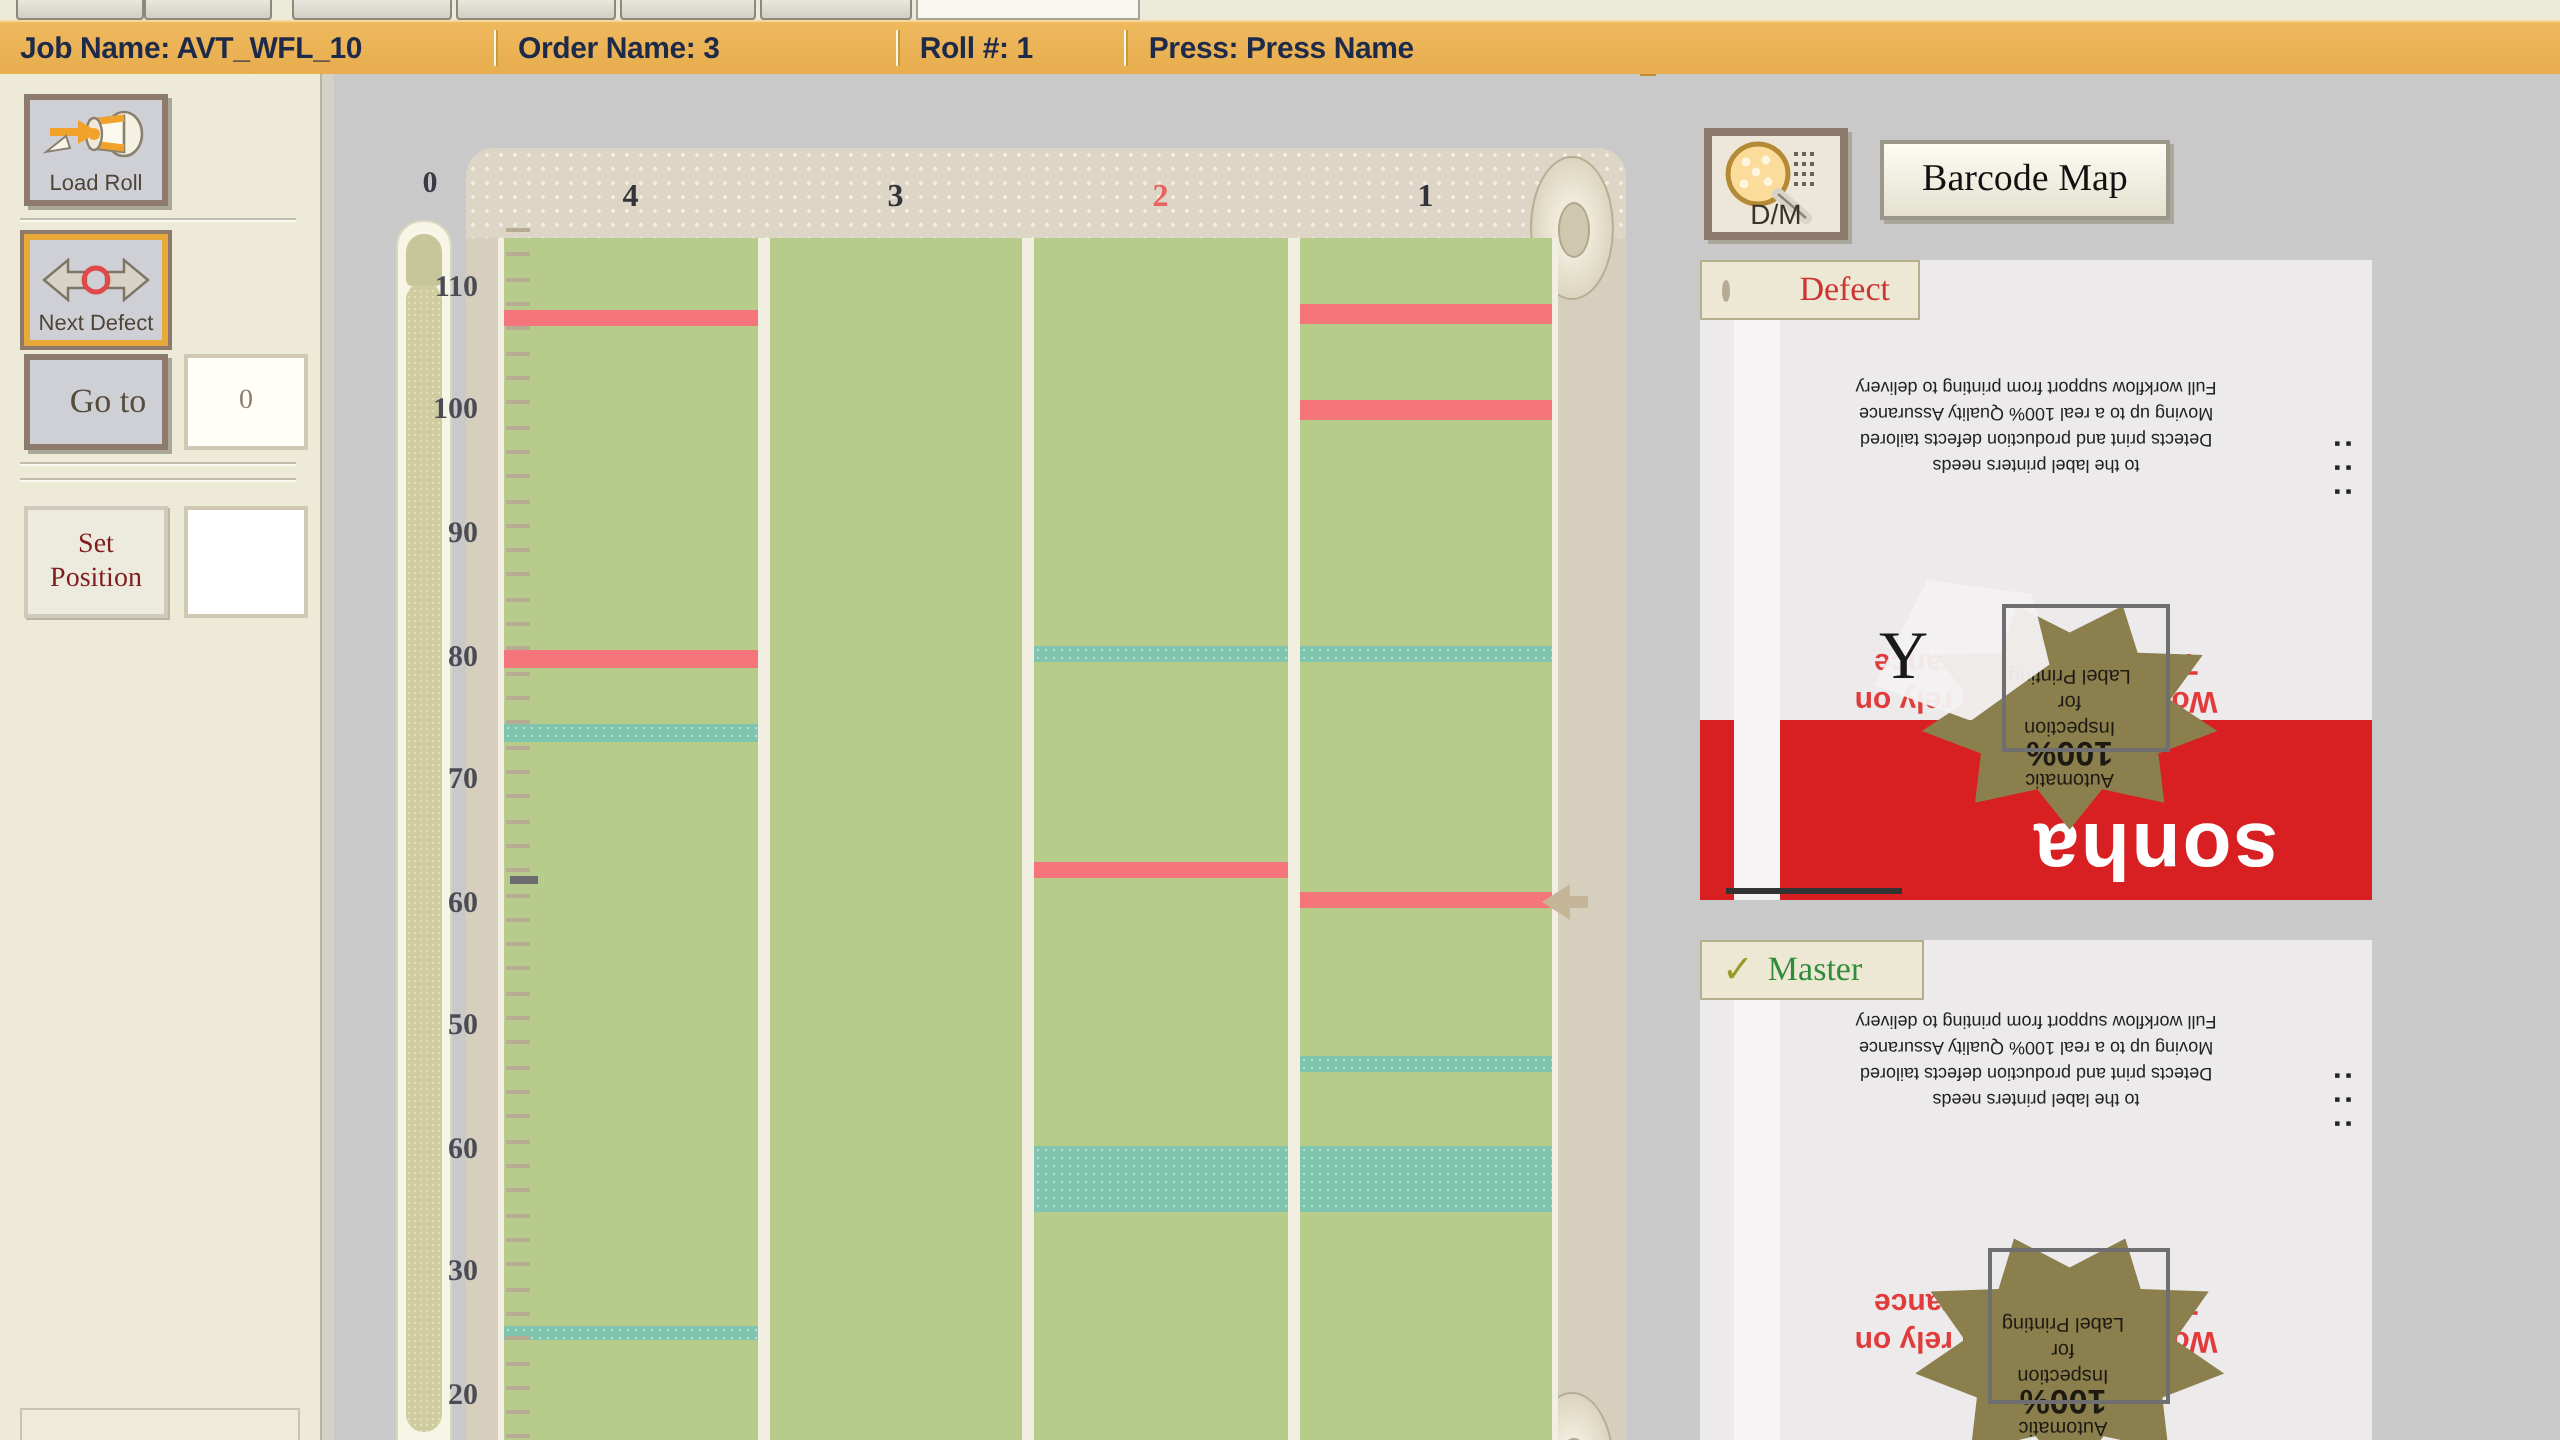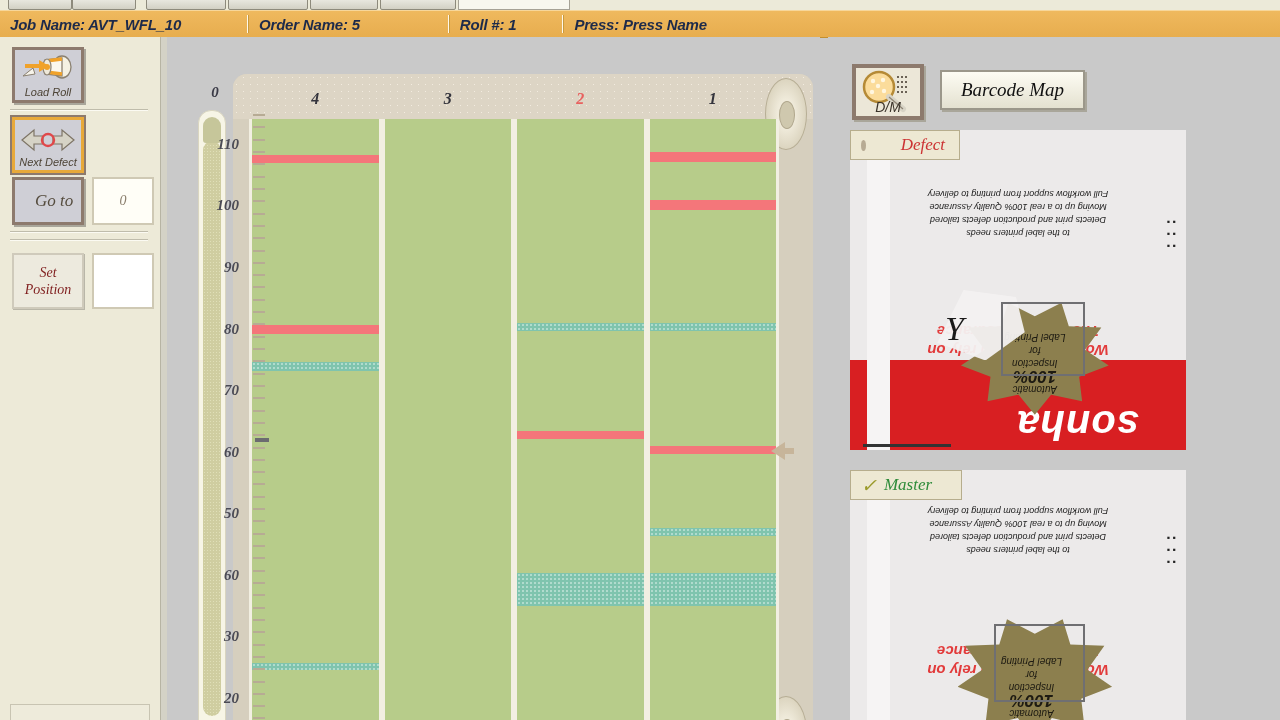--- a/index.html
+++ b/index.html
@@ -2,21 +2,21 @@
 <html><head>
 <meta charset="utf-8">
 <style>
   html,body{margin:0;padding:0;}
   body{
     width:1280px;height:720px;overflow:hidden;
     background:#c9c9c9;
     font-family:"Liberation Sans", sans-serif;
     -webkit-font-smoothing:none;
   }
-  #app{position:relative;width:1280px;height:720px;font-style:italic;}
+  #app{position:relative;width:1280px;height:720px;}
 
   
   .toolbar-strip{
     position:absolute;left:0;top:0;width:1280px;height:10px;
     background:#ecead9;border-bottom:1px solid #b9b6a4;
     overflow:hidden;
   }
   .tb-btn{
     position:absolute;top:-9px;height:17px;
     background:linear-gradient(#fbfbf6,#d2d0c4);
@@ -315,21 +315,21 @@
     <div class="tb-btn" style="left:146px;width:78px;"></div>
     <div class="tb-btn" style="left:228px;width:78px;"></div>
     <div class="tb-btn" style="left:310px;width:66px;"></div>
     <div class="tb-btn" style="left:380px;width:74px;"></div>
     <div class="tb-sunken" style="left:458px;width:110px;"></div>
   </div>
 
   <div class="jobbar">
     <div class="jobfield">Job Name: AVT_WFL_10</div>
     <div class="jobsep" style="margin-left:66px;"></div>
-    <div class="jobfield">Order Name: 5</div>
+    <div class="jobfield">Order Name: 3</div>
     <div class="jobsep" style="margin-left:88px;"></div>
     <div class="jobfield">Roll #: 1</div>
     <div class="jobsep" style="margin-left:46px;"></div>
     <div class="jobfield">Press: Press Name</div>
   </div>
 
   <div class="sidebar">
 
     <div class="icon-btn" style="margin-top:10px;">
       <span class="glyph">

